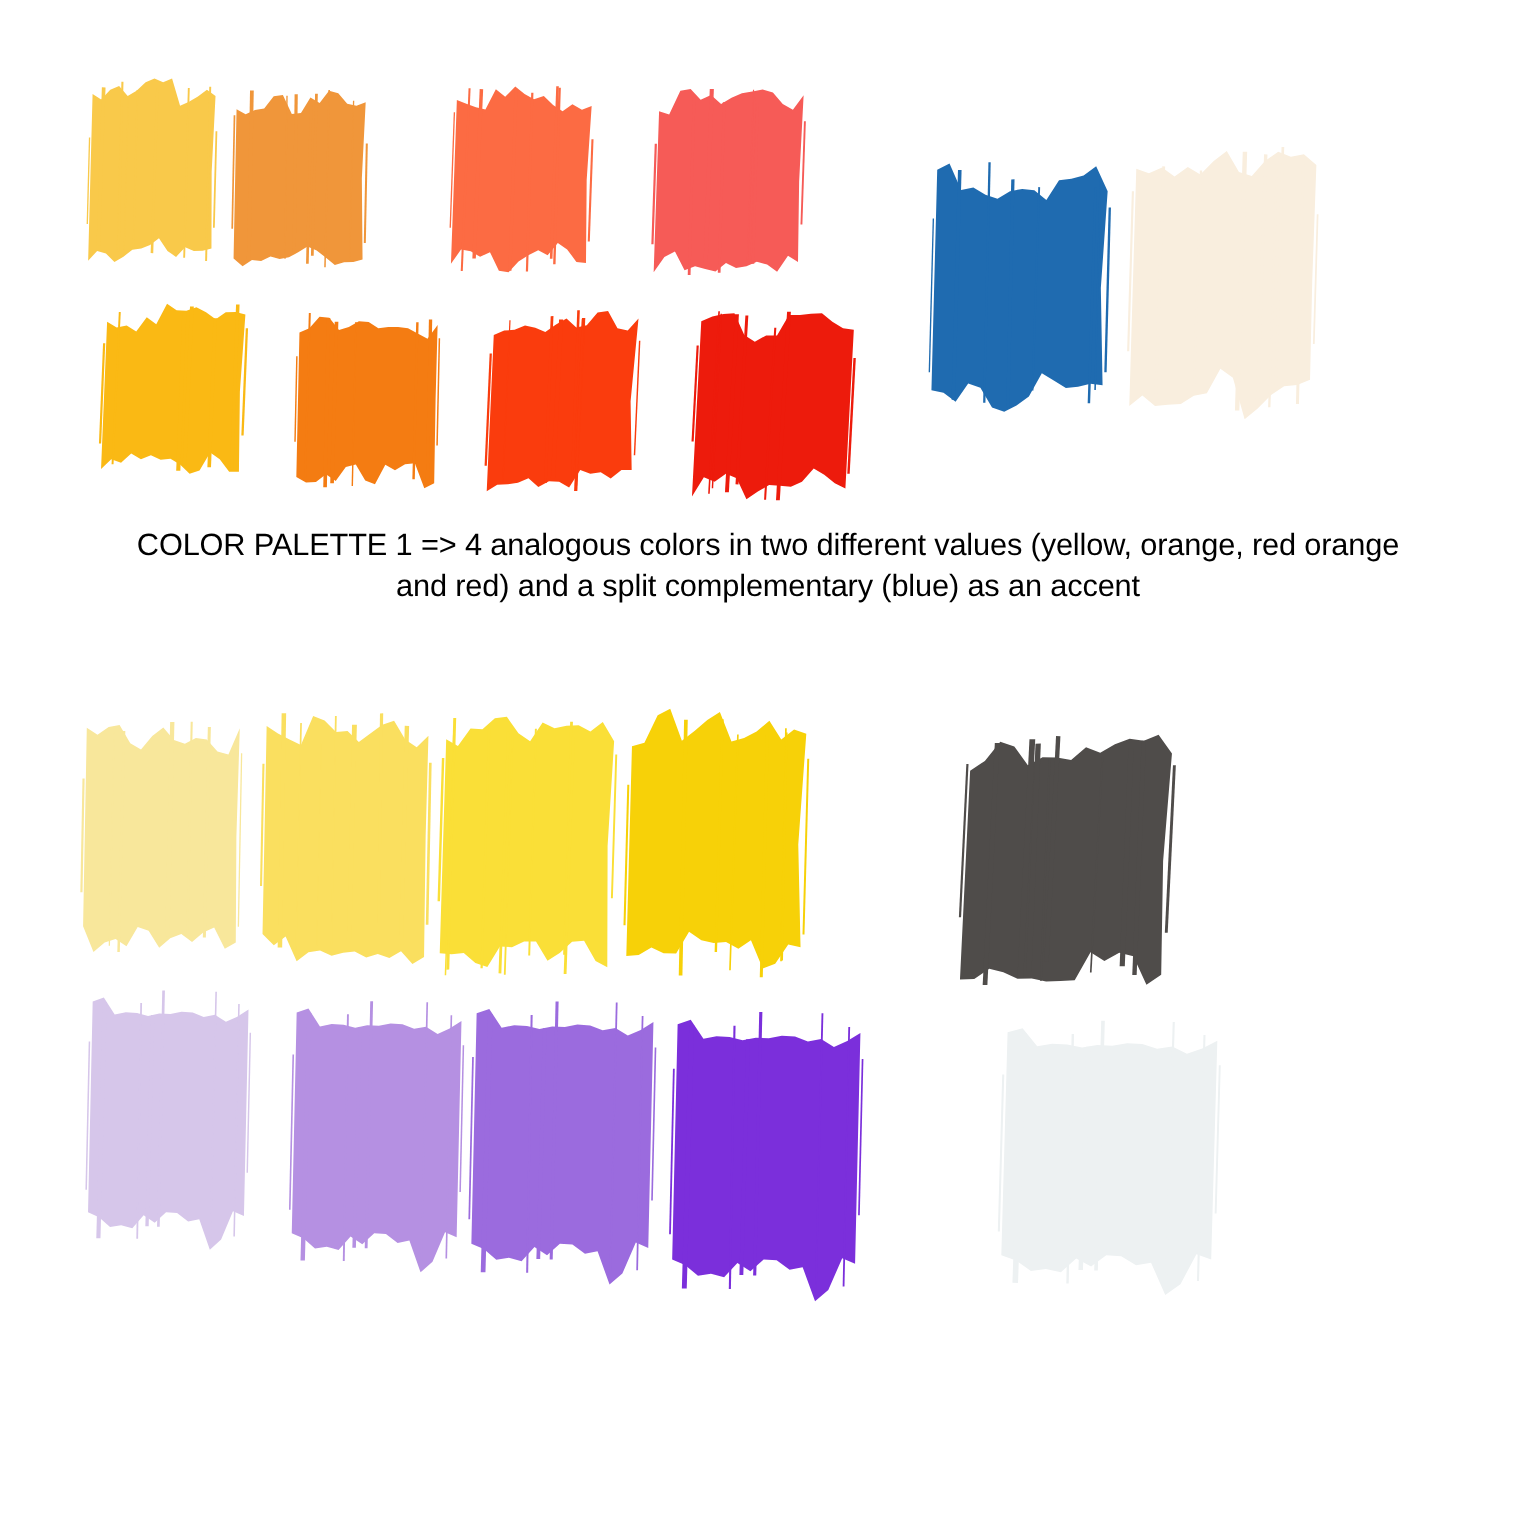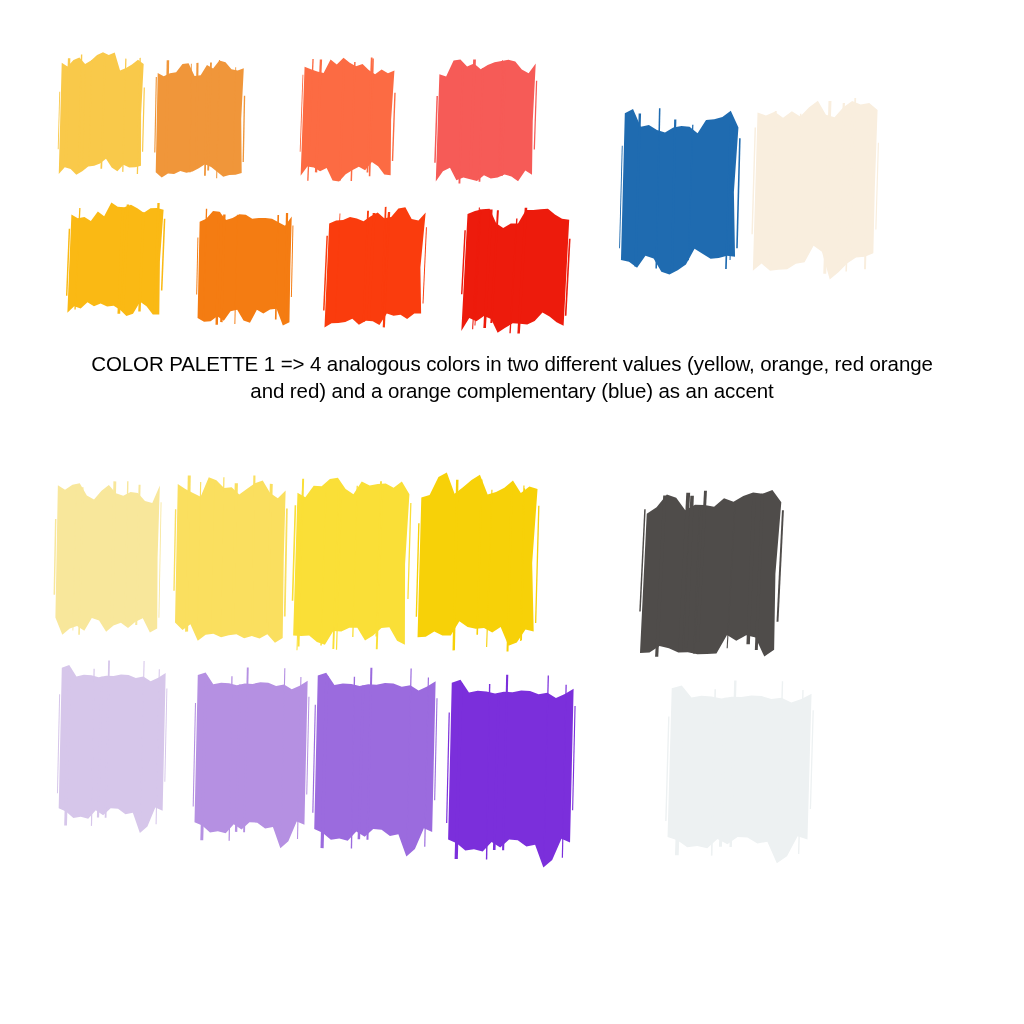--- a/index.html
+++ b/index.html
@@ -222,21 +222,21 @@
               <path d="M 15.2 8.2 L 14.5 92.4" stroke="#F9EEDE" stroke-width="1.63" stroke-linecap="butt" fill="none"></path>
               <path d="M -1.5 17.3 L -1.5 75.9" stroke="#F9EEDE" stroke-width="1.19" fill="none"></path>
               <path d="M 101.5 25.7 L 101.5 73.3" stroke="#F9EEDE" stroke-width="0.97" fill="none"></path>
             </g>
           </svg>
         </div>
     </div>
 
     <div class="caption" id="caption-1">
       <span class="line">COLOR PALETTE 1 =&gt; 4 analogous colors in two different values (yellow, orange, red orange</span>
-      <span class="line">and red) and a orange complementary (blue)  as an accent</span>
+      <span class="line">and red) and a split complementary (blue)  as an accent</span>
     </div>
   </section>
 
   <section class="palette-section" id="palette-2">
     <div class="swatch-field">
 
       <div class="swatch" style="left:58px; top:18px; width:102px; height:160px;">
           <svg viewBox="0 0 100 100" preserveAspectRatio="none">
             <g transform="skewX(-1.68)">
               <path d="M 0.0 4.5 L 7.1 7.4 L 14.3 4.2 L 21.4 3.3 L 28.6 10.9 L 35.7 13.5 L 42.9 7.9 L 50.0 4.4 L 57.1 9.6 L 64.3 11.1 L 71.4 8.7 L 78.6 9.4 L 85.7 14.4 L 92.9 15.6 L 100.0 4.7 L 99.1 50.0 L 100.0 94.0 L 92.9 96.6 L 85.7 87.7 L 78.6 89.8 L 71.4 93.7 L 64.3 90.4 L 57.1 92.2 L 50.0 96.1 L 42.9 89.1 L 35.7 87.5 L 28.6 95.5 L 21.4 92.5 L 14.3 94.0 L 7.1 97.9 L 0.0 87.2 Z" fill="#F8E79B"></path>

